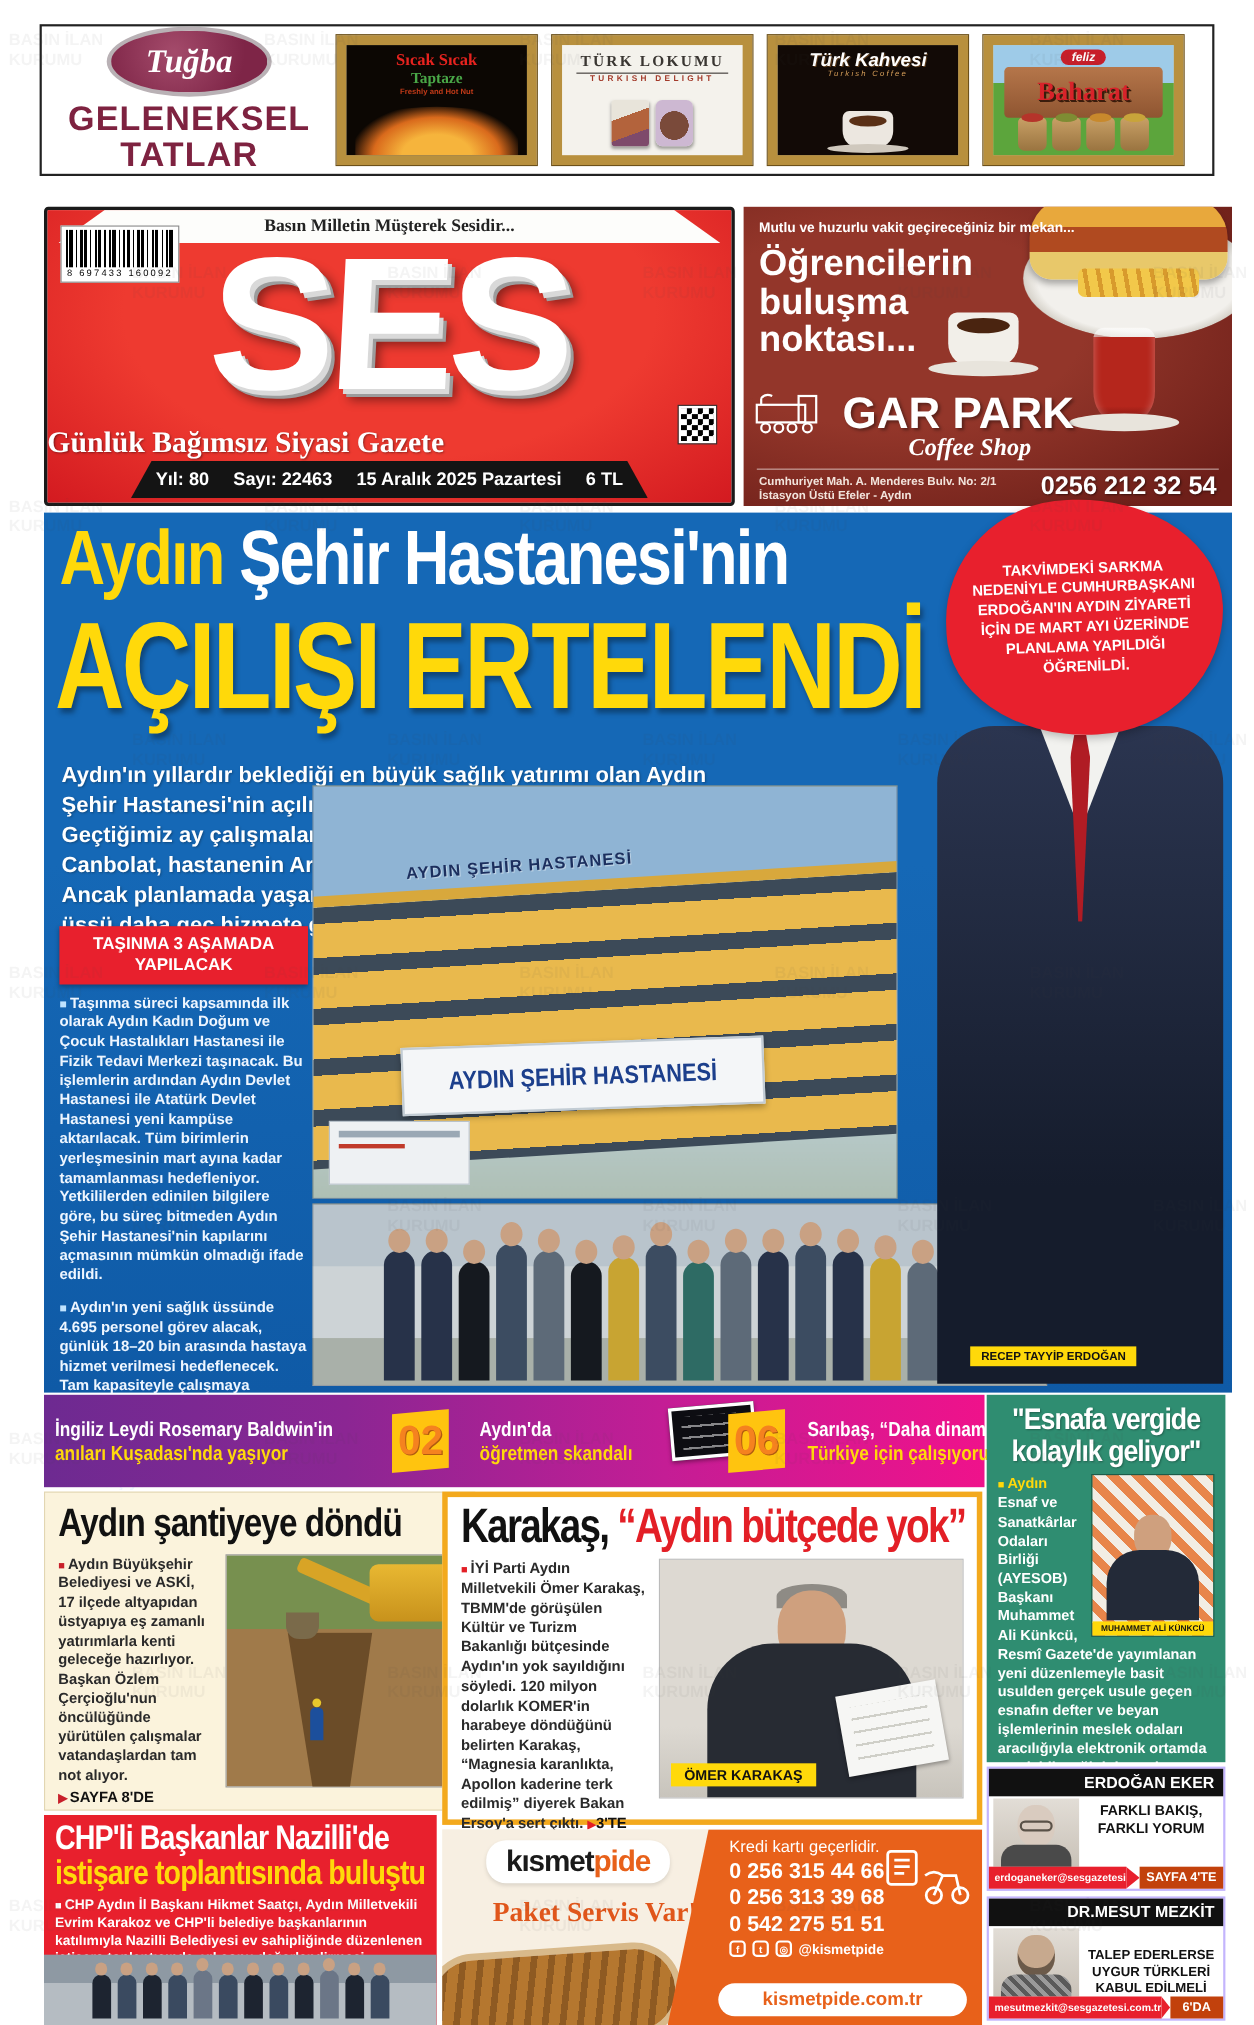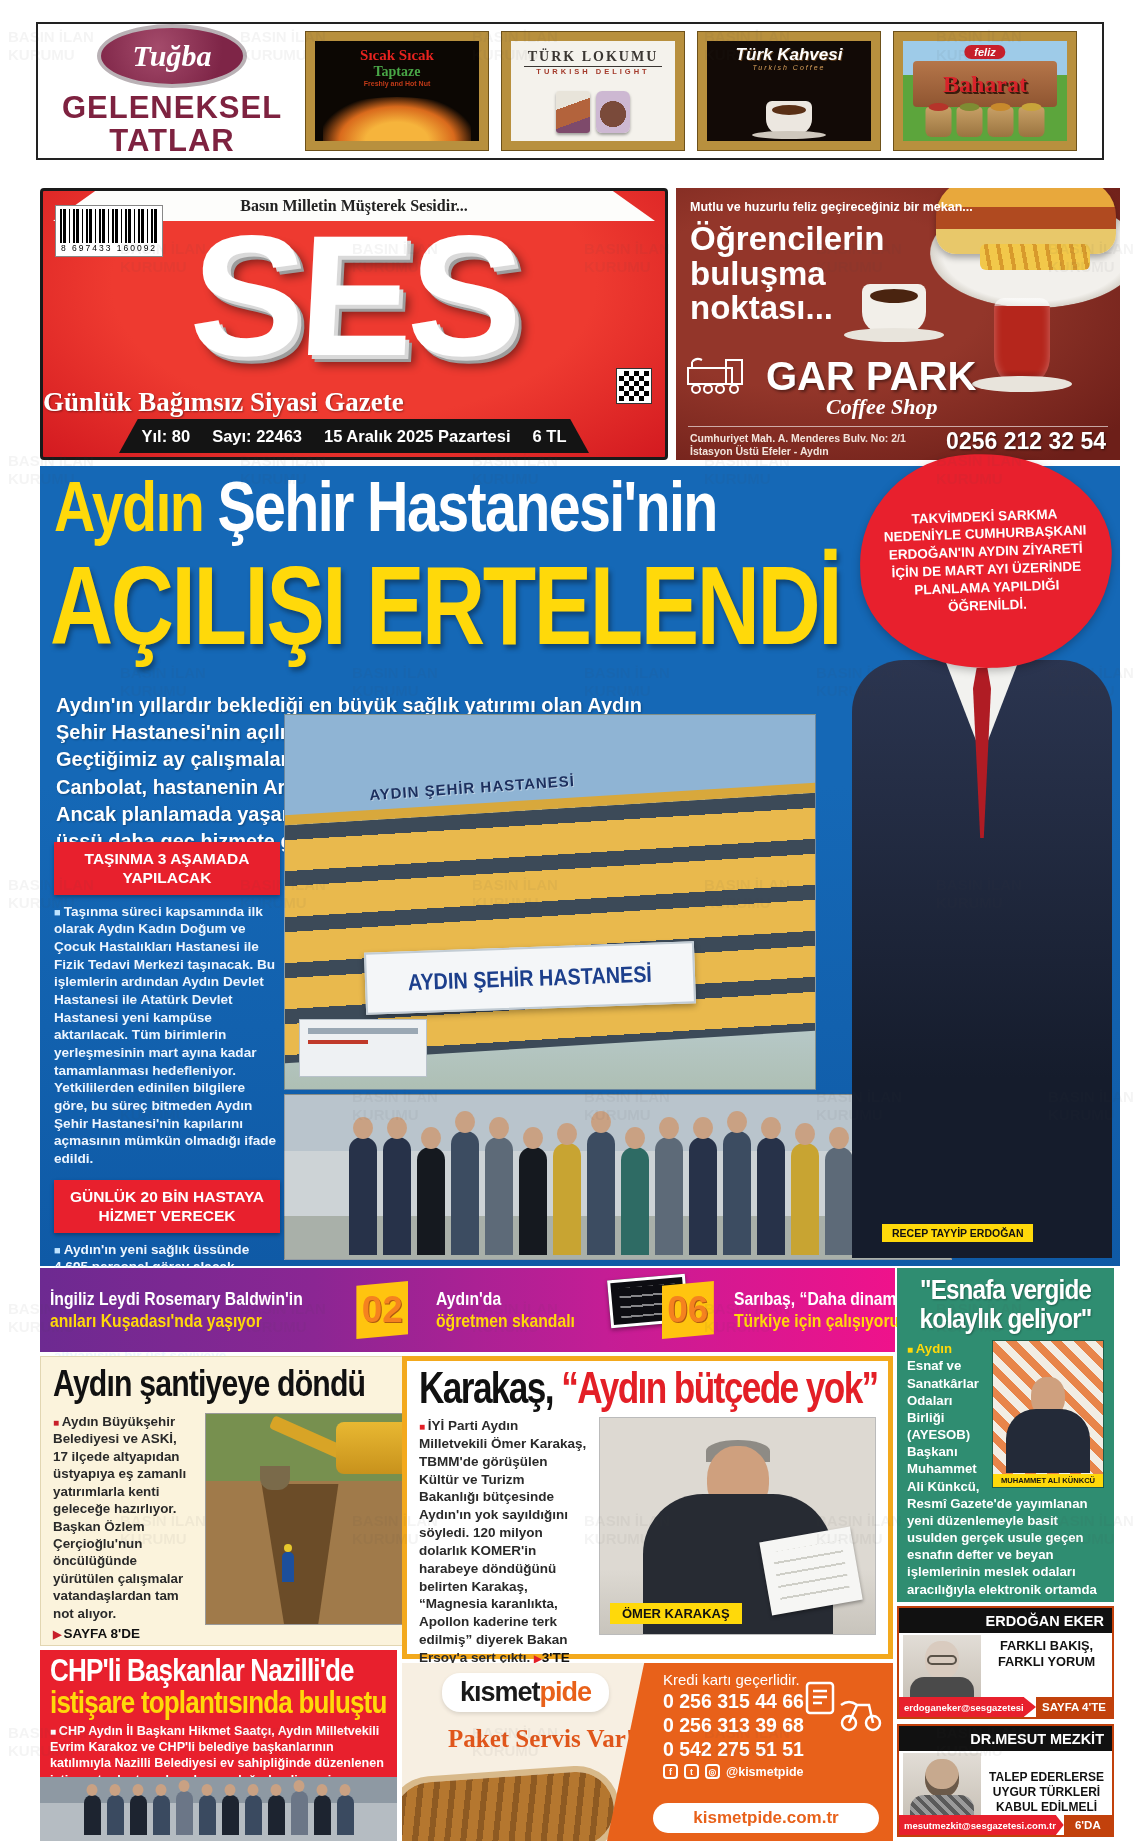--- a/index.html
+++ b/index.html
@@ -190,21 +190,21 @@
   .esn-h { text-align:center; font-size:27px; font-weight:900; line-height:1.08; letter-spacing:-1px; text-shadow:1px 1px 2px rgba(0,0,0,.3); }
   .esn-photo { float:right; width:112px; height:148px; margin:6px 0 4px 8px; position:relative; background:repeating-linear-gradient(45deg,#e8854a 0 8px,#f2ede4 8px 16px); border:1px solid #1d5c4a; overflow:hidden; }
   .esn-fig-body { position:absolute; left:50%; bottom:14px; transform:translateX(-50%); width:84px; height:64px; background:#232a38; border-radius:30px 30px 0 0; }
   .esn-fig-head { position:absolute; left:50%; bottom:70px; transform:translateX(-50%); width:34px; height:40px; background:#cfa07e; border-radius:45%; }
   .esn-cap { position:absolute; left:0; right:0; bottom:0; background:#ffd90a; color:#111; font-weight:900; font-size:7.6px; text-align:center; padding:2px 0; }
   .esn-body { font-size:13.2px; font-weight:bold; line-height:1.3; margin-top:6px; }
   .esn-body .acc { color:#ffd90a; } .esn-body .acc::before { content:"■ "; font-size:10px; }
   .esn-page { font-weight:900; font-size:13.2px; } .esn-page::before { content:"▶"; color:#ffd90a; margin-right:2px; font-size:10px; }
 
   
-  .colbox { position:absolute; left:897px; width:217px; height:113px; background:#fff; border:2px solid #c2410c; }
+  .colbox { position:absolute; left:897px; width:217px; height:113px; background:#fff; border:2px solid #c4b5fd; }
   #col-eker { top:1606px; } #col-mezkit { top:1724px; }
   .col-head { height:25px; background:#111; color:#fff; font-weight:900; font-size:14.5px; display:flex; align-items:center; justify-content:flex-end; padding-right:8px; }
   .col-photo { position:absolute; left:4px; top:27px; width:78px; height:62px; background:linear-gradient(180deg,#e2ddd6,#c9c2b8); overflow:hidden; }
   .col-photo .ph-head { position:absolute; left:50%; top:6px; transform:translateX(-50%); width:34px; height:38px; border-radius:46%; background:#d9cBBF; background:#d9cbbf; }
   .col-photo .ph-body { position:absolute; left:50%; bottom:-6px; transform:translateX(-50%); width:64px; height:26px; border-radius:14px 14px 0 0; background:#4a4a4a; }
   .col-photo.mz .ph-head { background:#c7a98e; box-shadow:inset 0 -8px 0 #6b5a4a; }
   .col-photo.mz .ph-body { background:repeating-linear-gradient(45deg,#9a9a9a 0 4px,#5a5a5a 4px 8px); }
   .col-photo .ph-glass { position:absolute; left:50%; top:20px; transform:translateX(-50%); width:30px; height:10px; border:2px solid #5a5248; border-radius:5px; background:transparent; }
   .col-title { position:absolute; left:86px; top:30px; right:4px; text-align:center; font-weight:900; font-size:12.8px; line-height:1.25; color:#111; }
   .col-foot { position:absolute; left:0; right:0; bottom:0; height:20px; display:flex; }
@@ -286,21 +286,21 @@
       <span>6 TL</span>
     </div>
   </div>
 
   <div id="garpark">
     <div class="gp-plate"></div>
     <div class="gp-sandwich"></div>
     <div class="gp-fries"></div>
     <div class="gp-cup"></div>
     <div class="gp-tea"></div>
-    <div class="gp-tag">Mutlu ve huzurlu feliz geçireceğiniz bir mekan...</div>
+    <div class="gp-tag">Mutlu ve huzurlu vakit geçireceğiniz bir mekan...</div>
     <div class="gp-head"><span style="display:inline-block;width:230px;">Öğrencilerin buluşma noktası...</span></div>
     <svg class="gp-train" width="76" height="40" viewBox="0 0 76 40">
       <g stroke="#fff" stroke-width="2" fill="none">
         <rect x="6" y="12" width="44" height="16"></rect>
           <rect x="44" y="4" width="16" height="24"></rect>
         <circle cx="14" cy="33" r="4"></circle>
           <circle cx="26" cy="33" r="4"></circle>
           <circle cx="38" cy="33" r="4"></circle>
           <circle cx="52" cy="33" r="4"></circle>
         <path d="M10 12 V6 M10 6 q4 -5 10 -2"></path>
@@ -320,21 +320,20 @@
     <div class="h1"><span class="cond"><span class="acc">Aydın </span><span class="rest">Şehir Hastanesi'nin</span></span></div>
     <div class="h2"><span class="cond" style="transform:scaleX(.78);">AÇILIŞI ERTELENDİ</span></div>
     <div class="badge">
         <span>TAKVİMDEKİ SARKMA NEDENİYLE CUMHURBAŞKANI ERDOĞAN'IN AYDIN ZİYARETİ İÇİN DE MART AYI ÜZERİNDE PLANLAMA YAPILDIĞI ÖĞRENİLDİ.</span>
       </div>
     <div class="lead">Aydın'ın yıllardır beklediği en büyük sağlık yatırımı olan Aydın Şehir Hastanesi'nin açılış tarihinin mart ayına sarktığı öğrenildi. Geçtiğimiz ay çalışmaları yerinde inceleyen Aydın Valisi Yakup Canbolat, hastanenin Aralık ayında açılacağını duyurmuştu. Ancak planlamada yaşanan gecikmeler nedeniyle dev sağlık üssü daha geç hizmete girecek.</div>
 
     <div class="colL">
       <div class="secbox">TAŞINMA 3 AŞAMADA YAPILACAK</div>
       <div class="secbody">Taşınma süreci kapsamında ilk olarak Aydın Kadın Doğum ve Çocuk Hastalıkları Hastanesi ile Fizik Tedavi Merkezi taşınacak. Bu işlemlerin ardından Aydın Devlet Hastanesi ile Atatürk Devlet Hastanesi yeni kampüse aktarılacak. Tüm birimlerin yerleşmesinin mart ayına kadar tamamlanması hedefleniyor. Yetkililerden edinilen bilgilere göre, bu süreç bitmeden Aydın Şehir Hastanesi'nin kapılarını açmasının mümkün olmadığı ifade edildi.</div>
-      <div class="secbox">GÜNLÜK 20 BİN HASTAYA HİZMET VERECEK</div>
       <div class="secbody" style="margin-bottom:4px;">Aydın'ın yeni sağlık üssünde 4.695 personel görev alacak, günlük 18–20 bin arasında hastaya hizmet verilmesi hedeflenecek. Tam kapasiteyle çalışmaya başladığında Aydın'ın sağlık altyapısını bir üst seviyeye taşıması beklenen proje hem bölge halkı hem de çevre iller için büyük önem taşıyor.</div>
       <div class="pagelink">SAYFA 3'TE</div>
     </div>
 
     <div class="hosp">
       <div class="hosp-build"></div>
       <div class="hosp-roof-text">AYDIN ŞEHİR HASTANESİ</div>
       <div class="hosp-sign">
           <span class="condc">AYDIN ŞEHİR HASTANESİ</span>
         </div>

